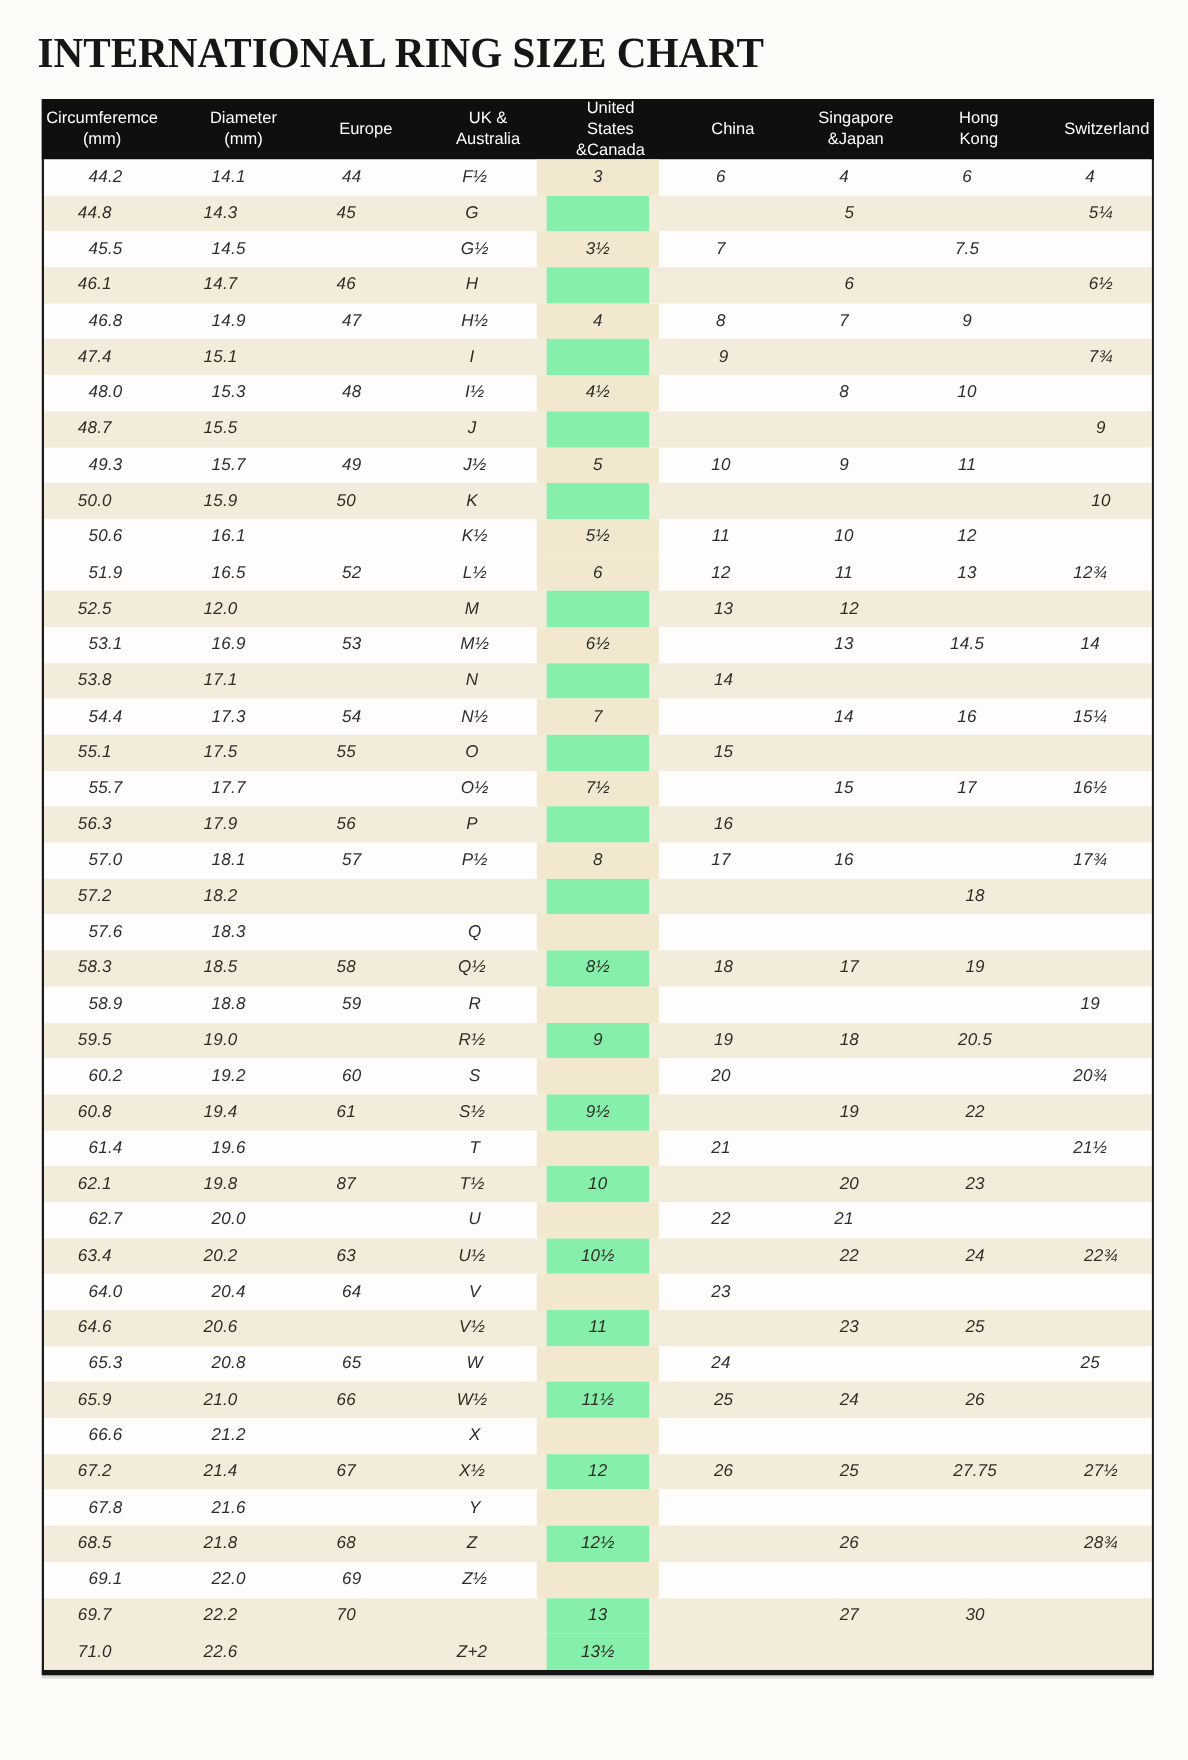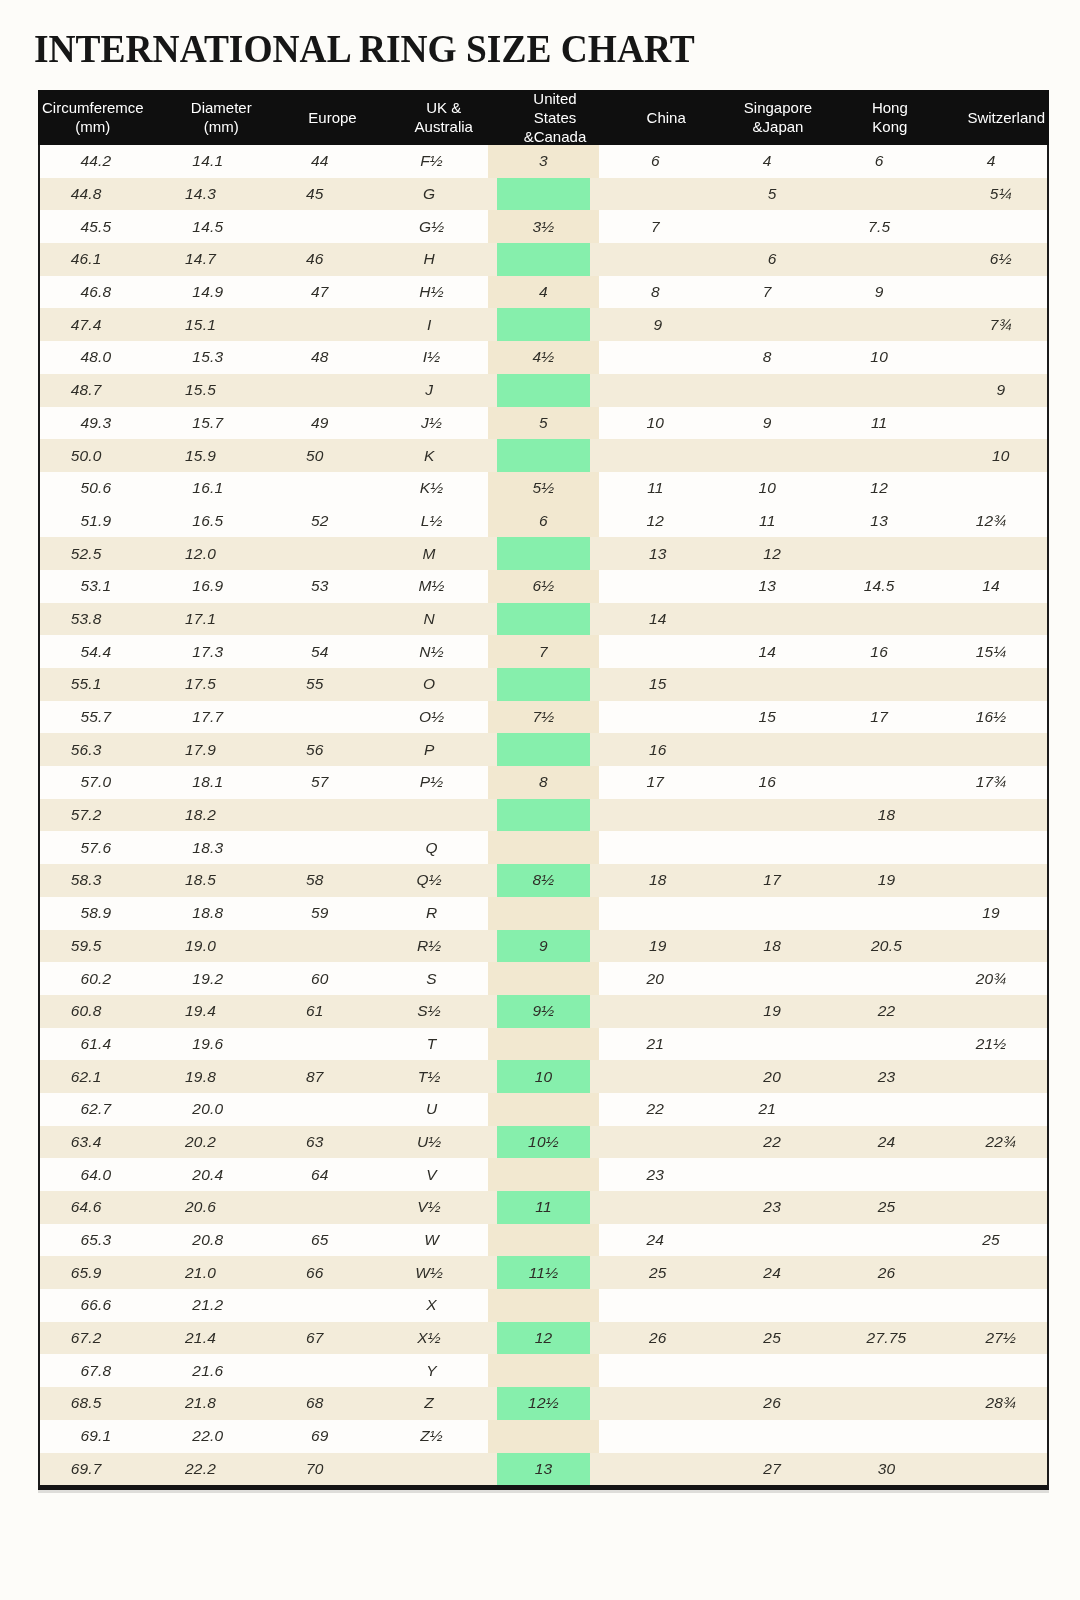--- a/index.html
+++ b/index.html
@@ -563,15 +563,26 @@
           <div class="td">69.7</div>
           <div class="td">22.2</div>
           <div class="td">70</div>
           <div class="td"></div>
           <div class="td hl">13</div>
           <div class="td"></div>
           <div class="td">27</div>
           <div class="td">30</div>
           <div class="td"></div>
         </div>
+        <div class="tr alt">
+          <div class="td">71.0</div>
+          <div class="td">22.6</div>
+          <div class="td"></div>
+          <div class="td">Z+2</div>
+          <div class="td hl">13½</div>
+          <div class="td"></div>
+          <div class="td"></div>
+          <div class="td"></div>
+          <div class="td"></div>
+        </div>
       </div>
   </div>
 </div>
 
 </body></html>

